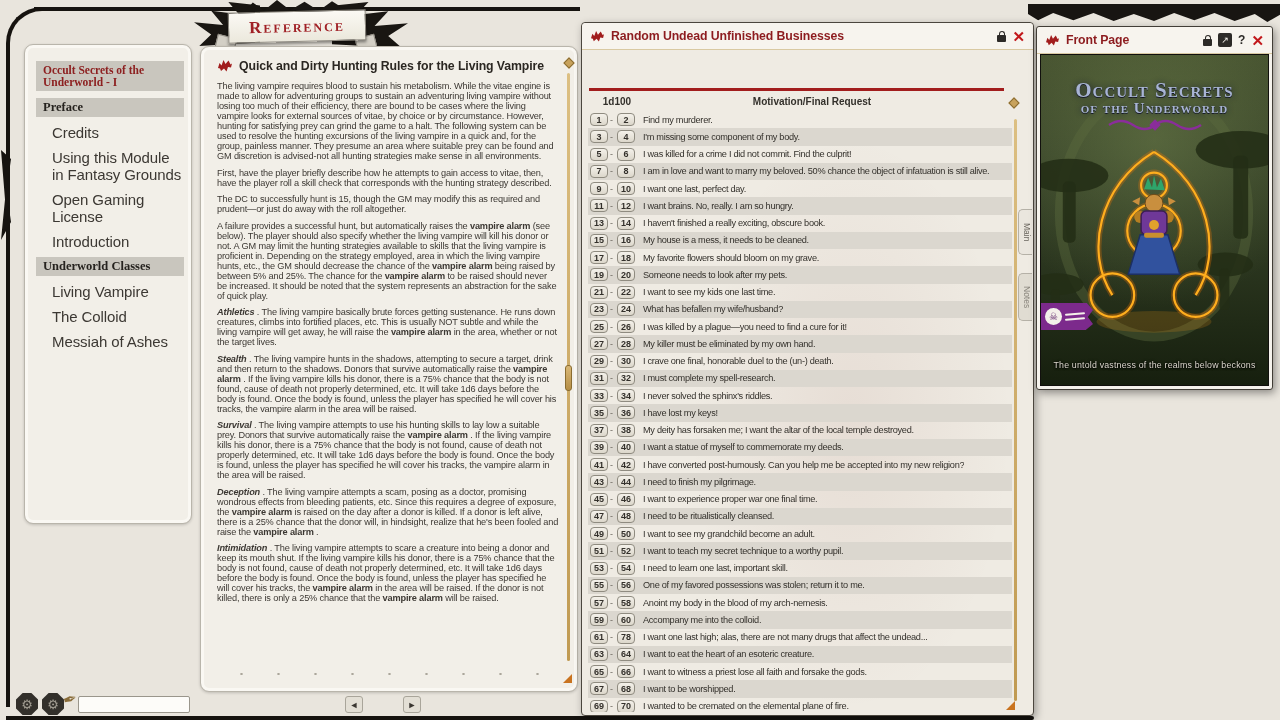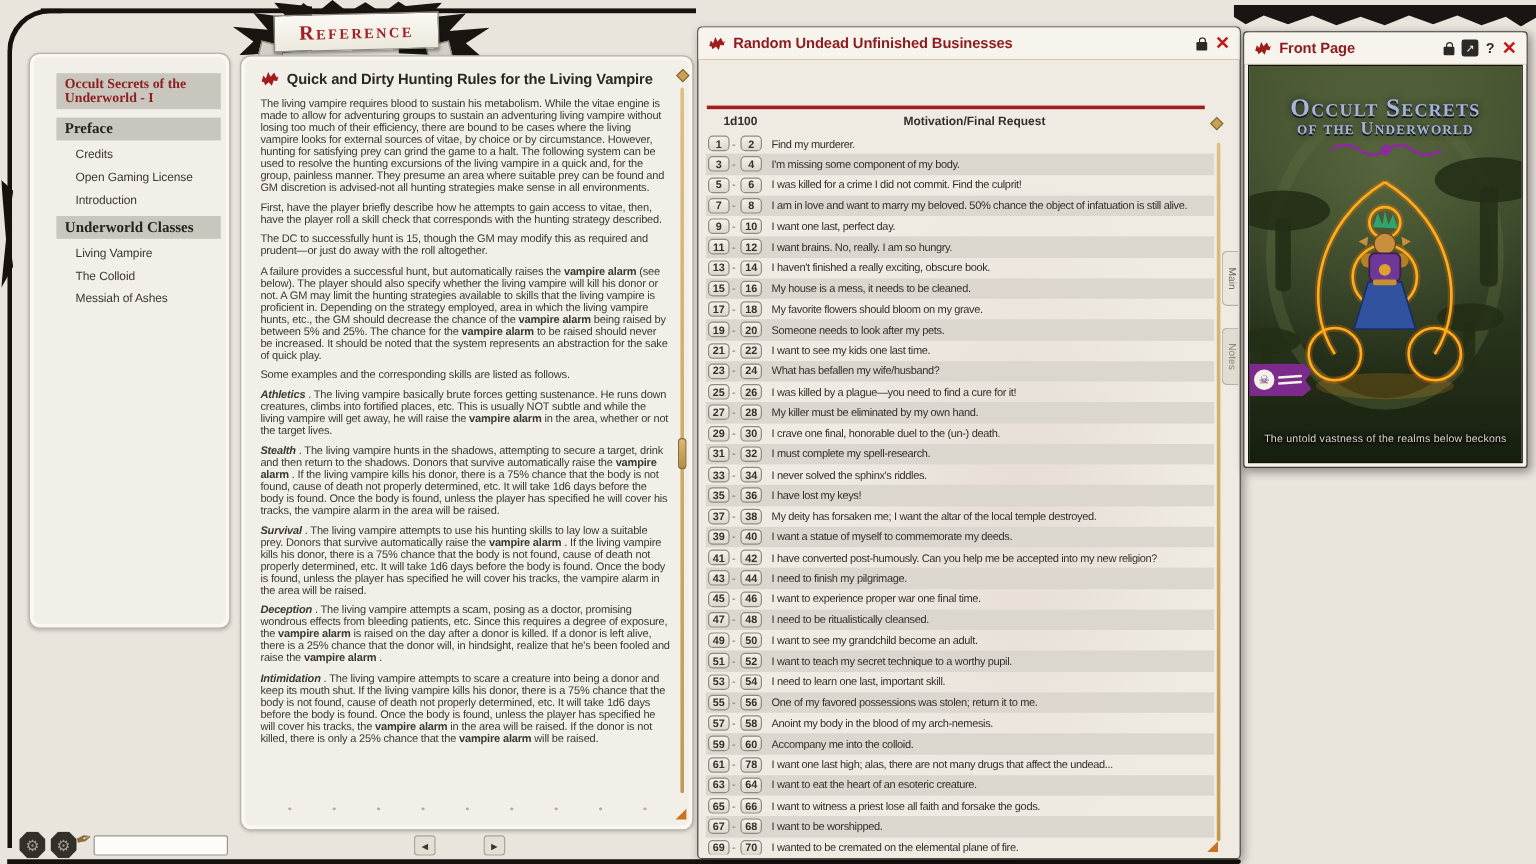--- a/index.html
+++ b/index.html
@@ -33,26 +33,26 @@
   .ribbon { position:absolute; left:228px; top:11px; width:138px; height:31px;
     background:linear-gradient(#fbf9f4,#ebe8dc); border:1px solid #8f8b82;
     box-shadow:0 2px 3px rgba(0,0,0,.4); display:flex; align-items:center; justify-content:center;
     transform:rotate(-1.4deg); }
   .ribbon span { font-family:"Liberation Serif", serif; font-weight:bold; font-variant:small-caps;
     letter-spacing:2px; font-size:17px; color:#a02025; }
 
   
   .panel { position:absolute; background:#f2efe8; border:1px solid #b9b5ab; border-radius:9px;
     box-shadow:inset 0 0 0 3px #faf8f3, 0 1px 3px rgba(0,0,0,.18); }
-  .sidebar { left:24px; top:44px; width:168px; height:480px; padding:16px 5px 8px 20px; overflow:hidden; }
+  .sidebar { left:24px; top:44px; width:168px; height:480px; padding:16px 5px 8px 9px; overflow:hidden; }
   .nav-title { background:#c9c6be; color:#8d2020; font-family:"Liberation Serif",serif; font-weight:bold;
     font-size:11.5px; padding:3px 7px; margin:0 2px 7px 2px; cursor:pointer; }
   .nav-section { background:#c9c6be; color:#26231f; font-family:"Liberation Serif",serif; font-weight:bold;
     font-size:12.5px; padding:2px 7px; margin:3px 2px; cursor:pointer; }
-  .nav-link { font-size:10px; letter-spacing:-0.1px; color:#3c3833; padding:4px 4px 4px 18px; cursor:pointer; }
+  .nav-link { font-size:15px; letter-spacing:-0.1px; color:#3c3833; padding:4px 4px 4px 18px; cursor:pointer; }
 
   .article { left:200px; top:46px; width:378px; height:646px; padding:12px 14px 8px 16px; overflow:hidden; }
   .article-head { display:flex; align-items:center; gap:6px; margin-bottom:8px; }
   .article-title { font-weight:bold; font-size:12.3px; color:#2b2722; letter-spacing:-0.1px; }
   .article-body { width:342px; }
   .article-body p { font-size:9.2px; line-height:10px; letter-spacing:-0.15px; color:#3c3833; margin:0 0 6.5px 0; }
   .dotrow { position:absolute; left:22px; bottom:14px; width:330px; height:6px;
     background-image:radial-gradient(circle, #aba69b 1px, transparent 1.3px); background-size:37px 6px; background-repeat:repeat-x; }
 
   .scroll-track { position:absolute; width:3px; background:linear-gradient(#dcbf82,#c09a52); border-radius:2px; }
@@ -179,20 +179,21 @@
   <div class="ribbon-tail tail-r"></div>
   <div class="ribbon">
     <span>Reference</span>
   </div>
 
   <div class="panel sidebar">
     <div id="sidebar-list">
         <div class="nav-title">Occult Secrets of the Underworld - I</div>
         <div class="nav-section">Preface</div>
         <div class="nav-link">Credits</div>
+        <div class="nav-link">Using this Module in Fantasy Grounds</div>
         <div class="nav-link">Open Gaming License</div>
         <div class="nav-link">Introduction</div>
         <div class="nav-section">Underworld Classes</div>
         <div class="nav-link">Living Vampire</div>
         <div class="nav-link">The Colloid</div>
         <div class="nav-link">Messiah of Ashes</div>
       </div>
   </div>
 
   <div class="panel article">
@@ -200,21 +201,20 @@
       <svg class="beast" width="16" height="14" viewBox="0 0 16 14">
         <path d="M1 9 L2.5 4 L4.5 6.5 L6.5 1 L8.5 5 L11.5 1.5 L13.5 5.5 L15 4.5 L14 8.5 L11 8 L9.5 12.5 L7 9.5 L4 12 L3 9.5 Z" fill="#a11d1d"></path>
       </svg>
       <span class="article-title">Quick and Dirty Hunting Rules for the Living Vampire</span>
     </div>
     <div class="article-body" id="article-body">
         <p>The living vampire requires blood to sustain his metabolism. While the vitae engine is made to allow for adventuring groups to sustain an adventuring living vampire without losing too much of their efficiency, there are bound to be cases where the living vampire looks for external sources of vitae, by choice or by circumstance. However, hunting for satisfying prey can grind the game to a halt. The following system can be used to resolve the hunting excursions of the living vampire in a quick and, for the group, painless manner. They presume an area where suitable prey can be found and GM discretion is advised-not all hunting strategies make sense in all environments.</p>
         <p>First, have the player briefly describe how he attempts to gain access to vitae, then, have the player roll a skill check that corresponds with the hunting strategy described.</p>
         <p>The DC to successfully hunt is 15, though the GM may modify this as required and prudent—or just do away with the roll altogether.</p>
         <p>A failure provides a successful hunt, but automatically raises the <b>vampire alarm</b> (see below). The player should also specify whether the living vampire will kill his donor or not. A GM may limit the hunting strategies available to skills that the living vampire is proficient in. Depending on the strategy employed, area in which the living vampire hunts, etc., the GM should decrease the chance of the <b>vampire alarm</b> being raised by between 5% and 25%. The chance for the <b>vampire alarm</b> to be raised should never be increased. It should be noted that the system represents an abstraction for the sake of quick play.</p>
-        <p>Some examples and the corresponding skills are listed as follows.</p>
         <p><b><i>Athletics</i></b> . The living vampire basically brute forces getting sustenance. He runs down creatures, climbs into fortified places, etc. This is usually NOT subtle and while the living vampire will get away, he will raise the <b>vampire alarm</b> in the area, whether or not the target lives.</p>
         <p><b><i>Stealth</i></b> . The living vampire hunts in the shadows, attempting to secure a target, drink and then return to the shadows. Donors that survive automatically raise the <b>vampire alarm</b> . If the living vampire kills his donor, there is a 75% chance that the body is not found, cause of death not properly determined, etc. It will take 1d6 days before the body is found. Once the body is found, unless the player has specified he will cover his tracks, the vampire alarm in the area will be raised.</p>
         <p><b><i>Survival</i></b> . The living vampire attempts to use his hunting skills to lay low a suitable prey. Donors that survive automatically raise the <b>vampire alarm</b> . If the living vampire kills his donor, there is a 75% chance that the body is not found, cause of death not properly determined, etc. It will take 1d6 days before the body is found. Once the body is found, unless the player has specified he will cover his tracks, the vampire alarm in the area will be raised.</p>
         <p><b><i>Deception</i></b> . The living vampire attempts a scam, posing as a doctor, promising wondrous effects from bleeding patients, etc. Since this requires a degree of exposure, the <b>vampire alarm</b> is raised on the day after a donor is killed. If a donor is left alive, there is a 25% chance that the donor will, in hindsight, realize that he's been fooled and raise the <b>vampire alarm</b> .</p>
         <p><b><i>Intimidation</i></b> . The living vampire attempts to scare a creature into being a donor and keep its mouth shut. If the living vampire kills his donor, there is a 75% chance that the body is not found, cause of death not properly determined, etc. It will take 1d6 days before the body is found. Once the body is found, unless the player has specified he will cover his tracks, the <b>vampire alarm</b> in the area will be raised. If the donor is not killed, there is only a 25% chance that the <b>vampire alarm</b> will be raised.</p>
       </div>
     <div class="dotrow"></div>
     <div class="sb-orn art-orn"></div>
     <div class="scroll-track art-track"></div>
     <div class="sb-knob art-knob"></div>

